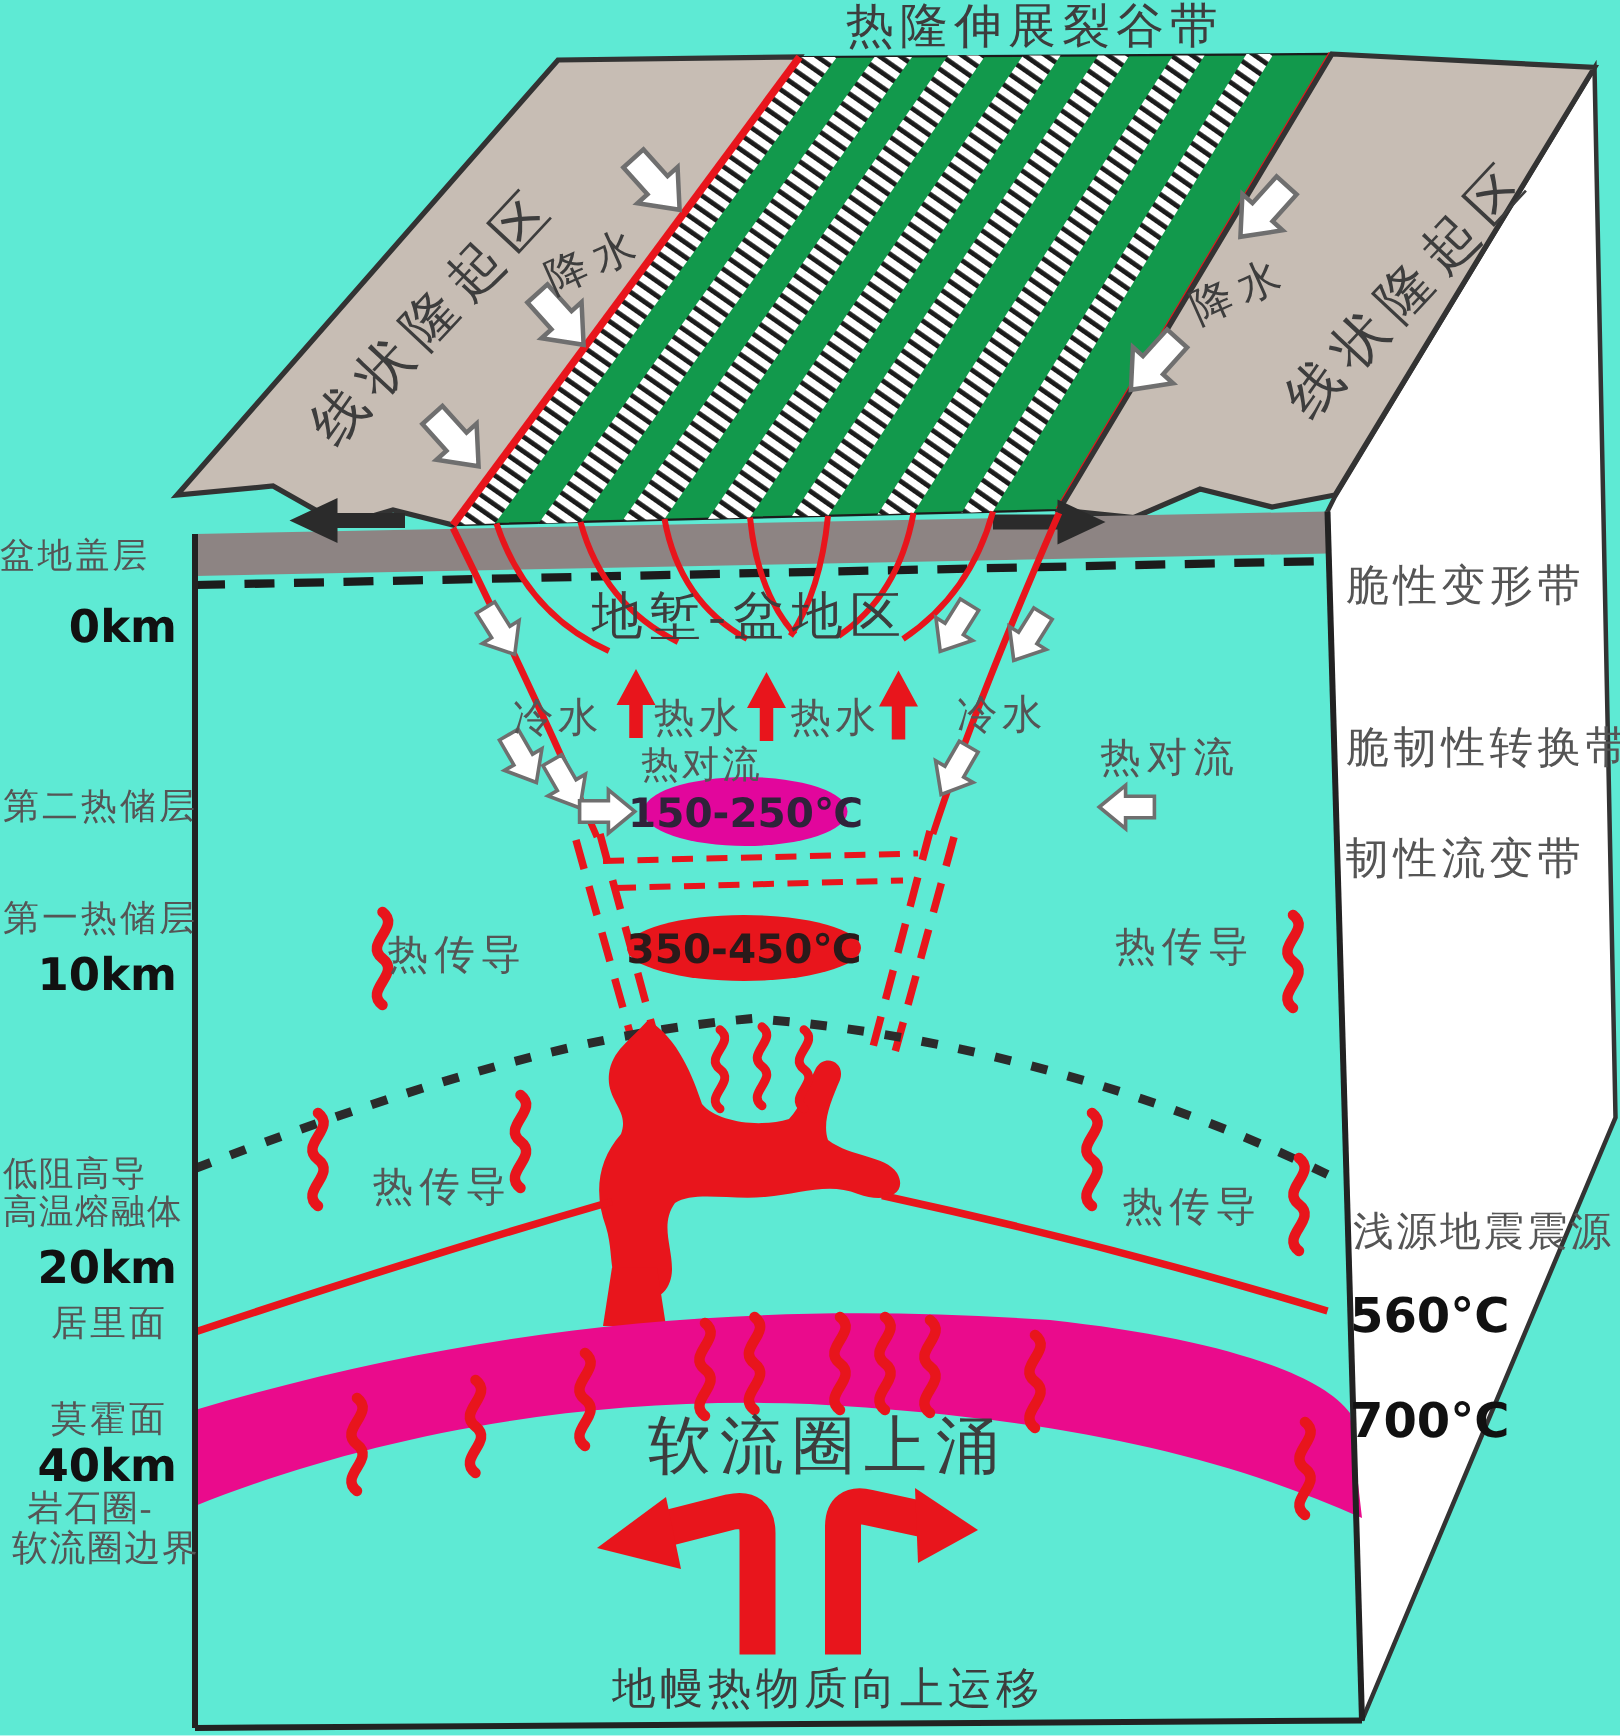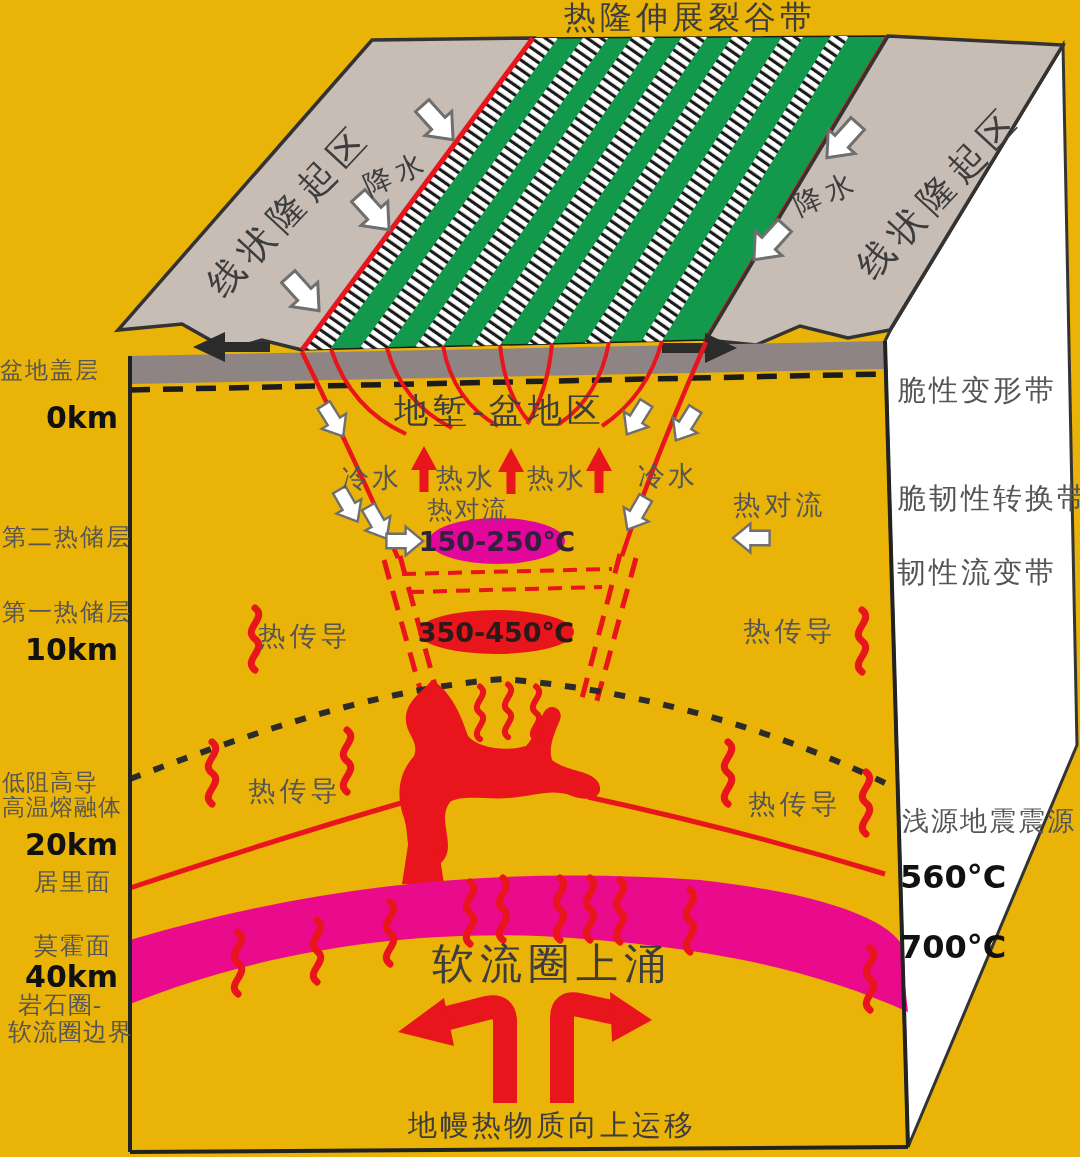--- a/index.html
+++ b/index.html
@@ -1,16 +1,16 @@
 <!DOCTYPE html>
 <html><head>
 <meta charset="utf-8">
 <style>
   html,body{margin:0;padding:0;background:#ffffff;}
-  .stage{position:relative;width:1080px;height:1157px;background:#eab308;overflow:hidden;
+  .stage{position:relative;width:1080px;height:1157px;background:#5eead4;overflow:hidden;
          font-family:"DejaVu Sans","Liberation Sans",sans-serif;}
   svg{display:block}
   text{font-family:"Liberation Serif","DejaVu Serif",serif;}
   .num{font-family:"DejaVu Sans","Liberation Sans",sans-serif;font-weight:bold;}
   .gray-label{fill:#555555;}
   .dark-label{fill:#3d3d3d;}
 </style>
 </head>
 <body>
 

